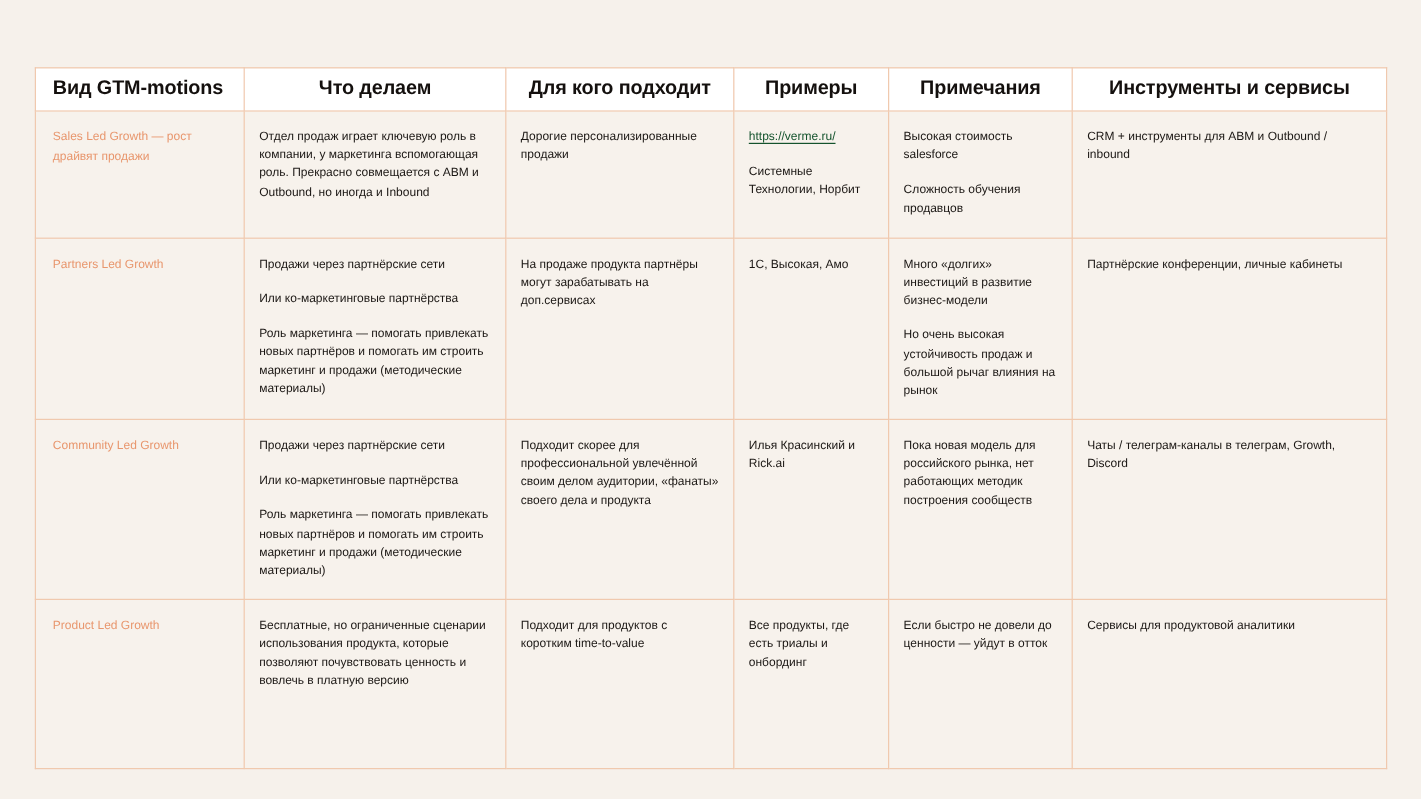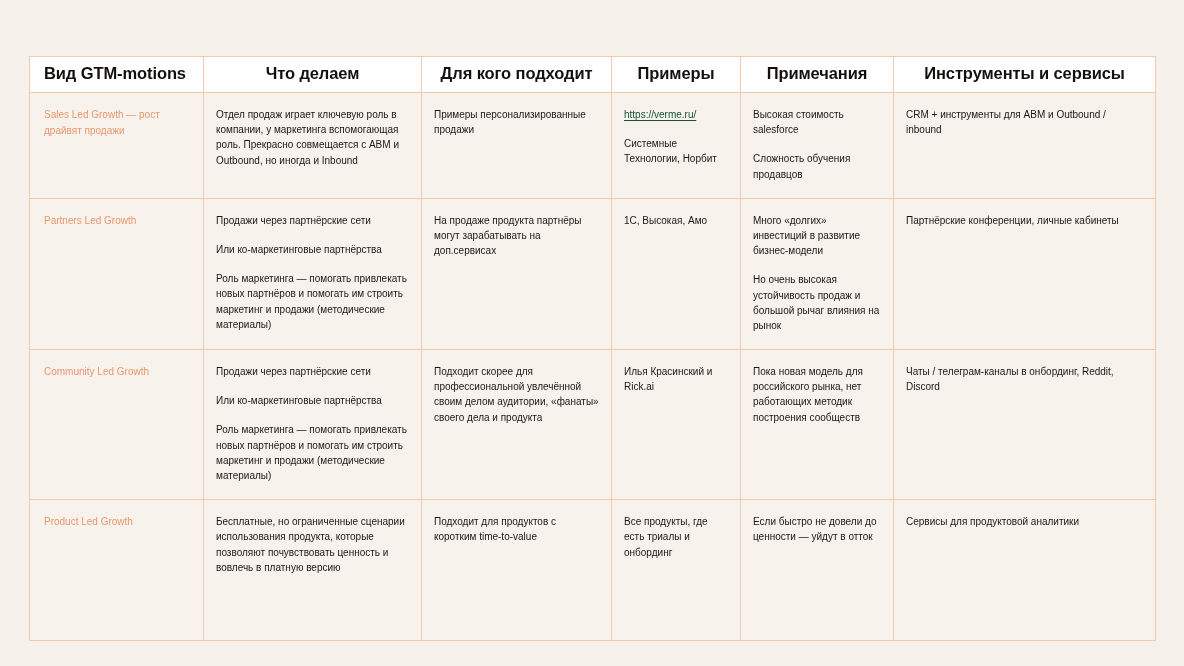--- a/index.html
+++ b/index.html
@@ -112,21 +112,21 @@
       </tr>
     </thead>
     <tbody>
 
       <tr class="r1">
         <td class="c-label">Sales Led Growth — рост драйвят продажи</td>
         <td>
           <p class="para">Отдел продаж играет ключевую роль в компании, у маркетинга вспомогающая роль. Прекрасно совмещается с ABM и Outbound, но иногда и Inbound</p>
         </td>
         <td>
-          <p class="para">Примеры персонализированные продажи</p>
+          <p class="para">Дорогие персонализированные продажи</p>
         </td>
         <td>
           <p class="para"><a class="cell-link" href="#">https://verme.ru/</a></p>
           <p class="para">Системные Технологии, Норбит</p>
         </td>
         <td>
           <p class="para">Высокая стоимость salesforce</p>
           <p class="para">Сложность обучения продавцов</p>
         </td>
         <td>
@@ -166,21 +166,21 @@
         <td>
           <p class="para">Подходит скорее для профессиональной увлечённой своим делом аудитории, «фанаты» своего дела и продукта</p>
         </td>
         <td>
           <p class="para">Илья Красинский и Rick.ai</p>
         </td>
         <td>
           <p class="para">Пока новая модель для российского рынка, нет работающих методик построения сообществ</p>
         </td>
         <td>
-          <p class="para">Чаты / телеграм-каналы в онбординг, Reddit, Discord</p>
+          <p class="para">Чаты / телеграм-каналы в телеграм, Growth, Discord</p>
         </td>
       </tr>
 
       <tr class="r4">
         <td class="c-label">Product Led Growth</td>
         <td>
           <p class="para">Бесплатные, но ограниченные сценарии использования продукта, которые позволяют почувствовать ценность и вовлечь в платную версию</p>
         </td>
         <td>
           <p class="para">Подходит для продуктов с коротким time-to-value</p>

